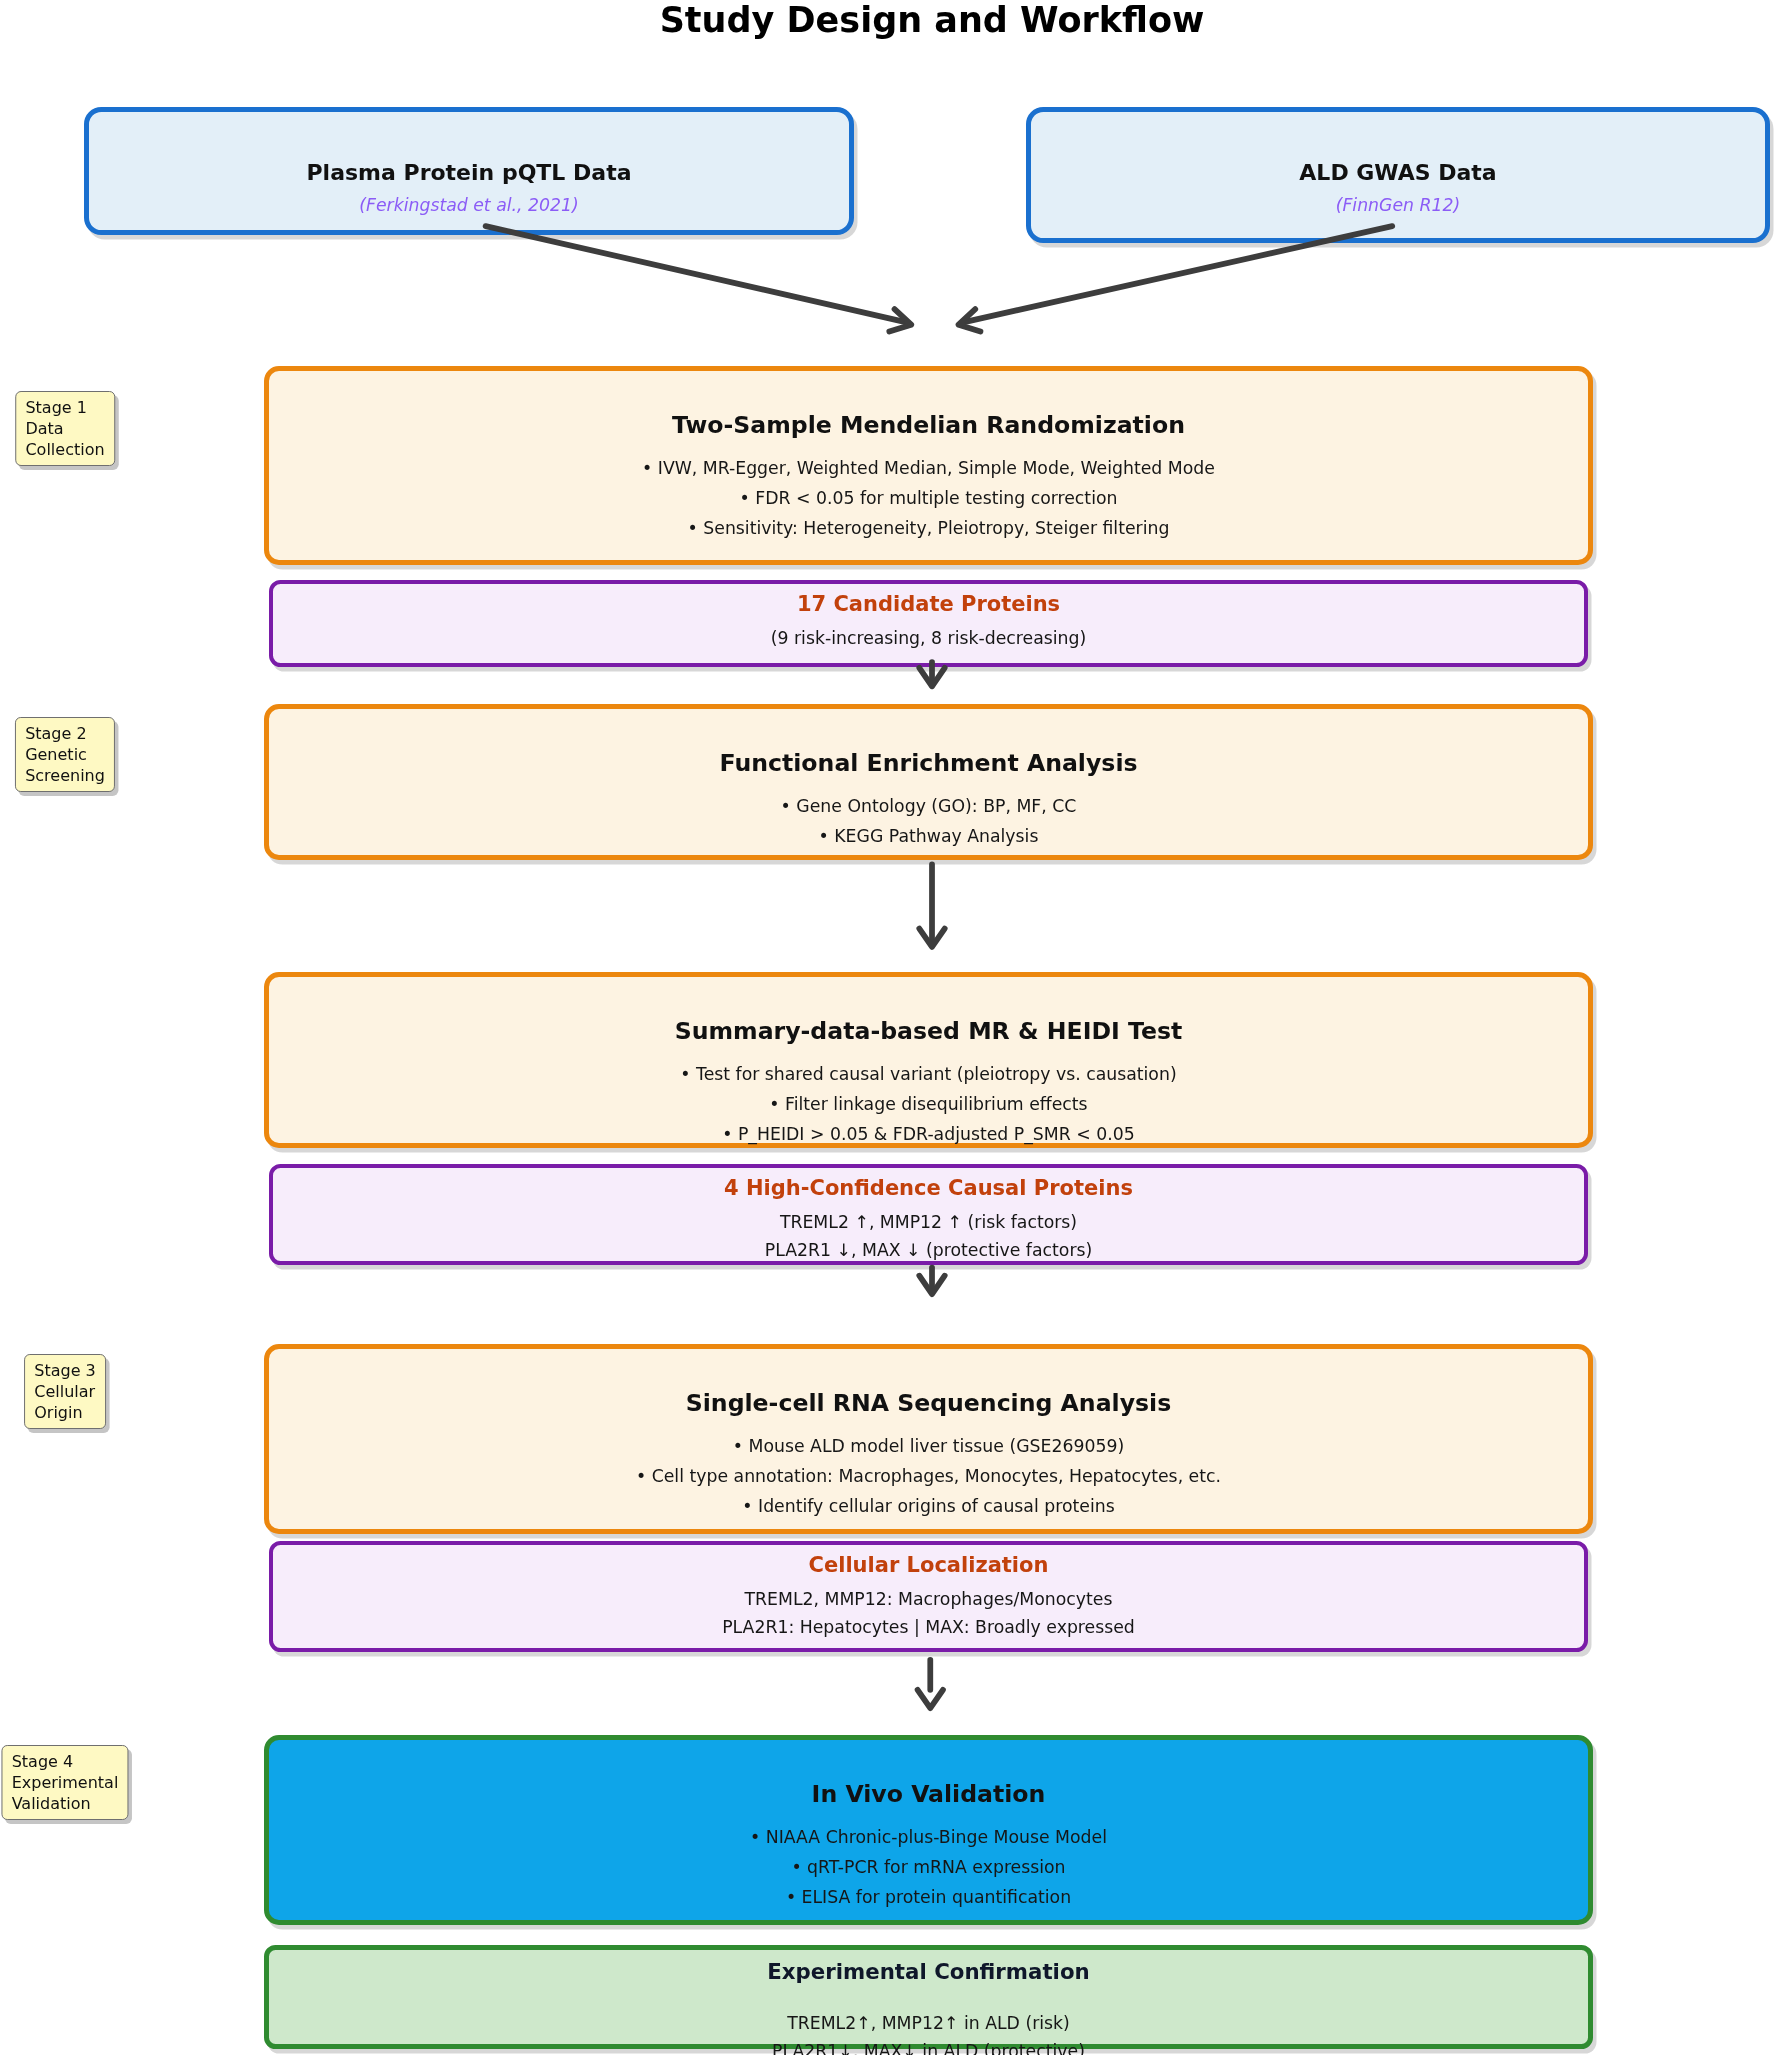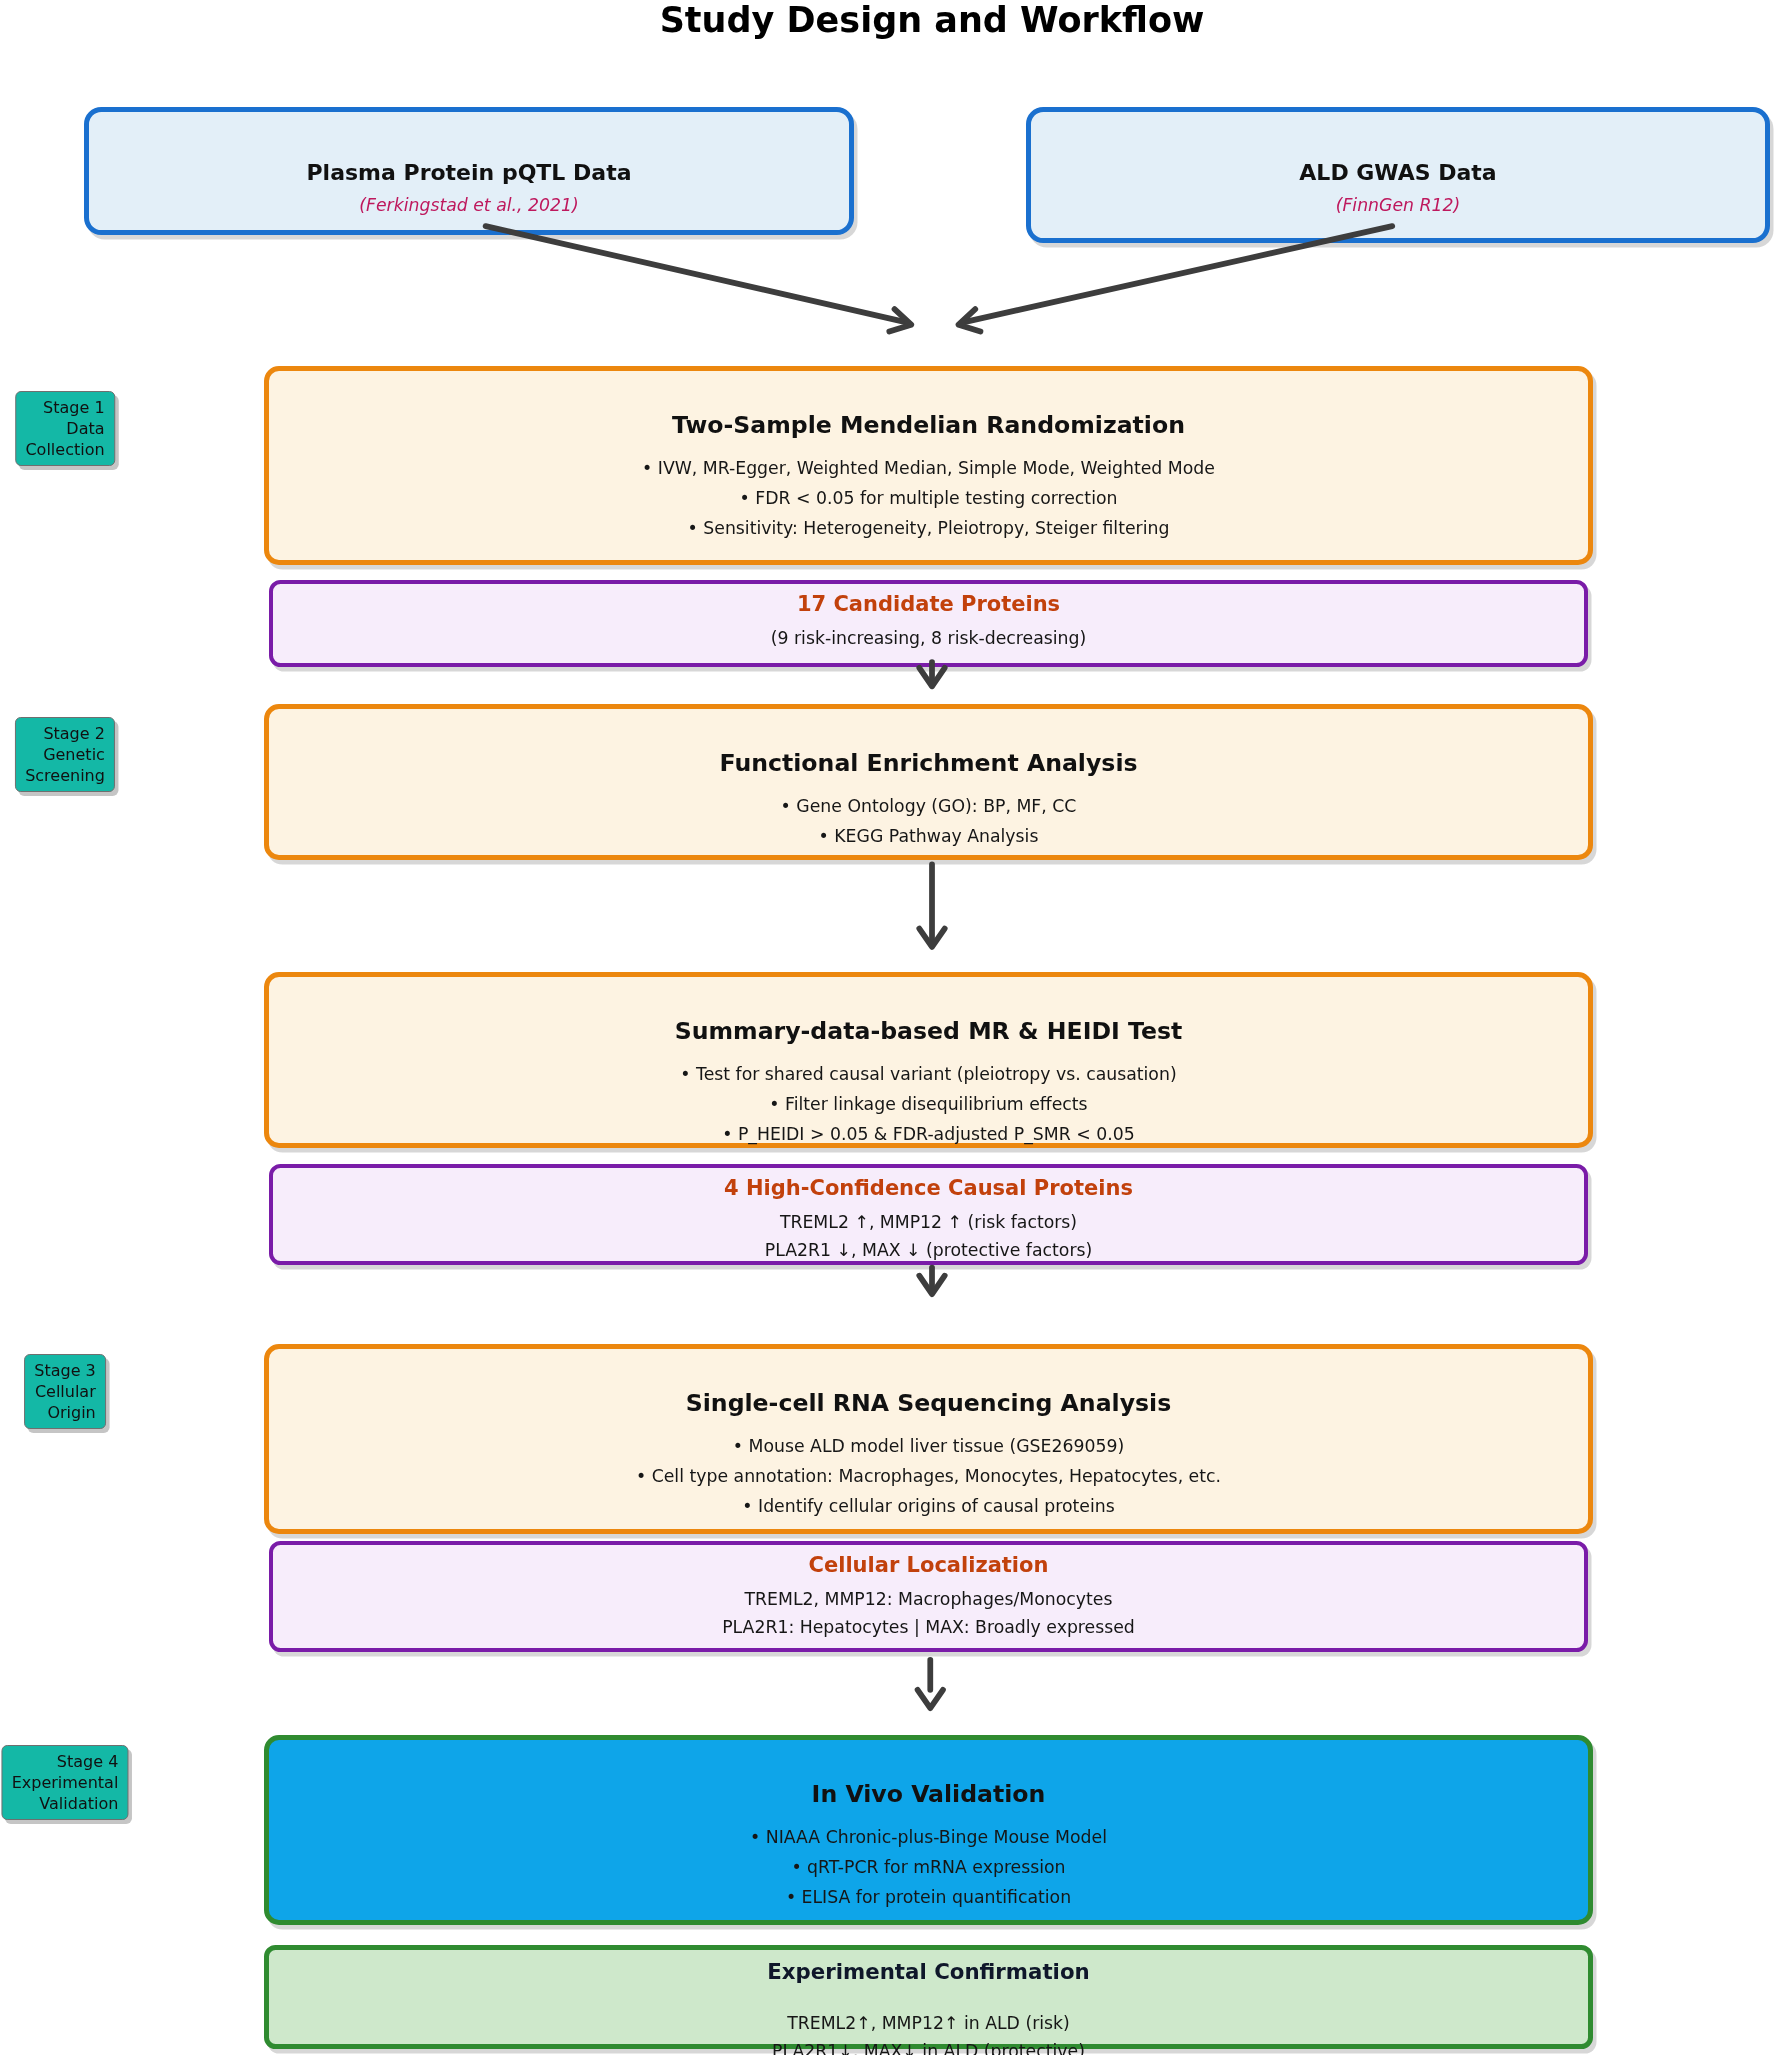--- a/index.html
+++ b/index.html
@@ -8,36 +8,36 @@
 
   .title{position:absolute;left:932px;top:0px;transform:translateX(-50%);
          font-size:35px;font-weight:bold;color:#000;white-space:nowrap;}
 
   .box{position:absolute;box-sizing:border-box;display:flex;flex-direction:column;
        align-items:center;text-align:center;border-radius:15px;
        box-shadow:3.5px 4.6px 0 rgba(150,150,150,0.38);}
 
   .box.blue{background:#e3eff8;border:5.2px solid #1a70cf;border-radius:17.3px;padding-top:48px;}
   .h-blue{font-size:22px;font-weight:bold;color:#111;margin-bottom:10.4px;white-space:nowrap;}
-  .sub-italic{font-size:17.3px;font-style:italic;color:#be185d;white-space:nowrap;}
+  .sub-italic{font-size:17.3px;font-style:italic;color:#8b5cf6;white-space:nowrap;}
 
   .box.process{background:#fdf3e2;border:5.2px solid #ec870e;padding-top:40px;}
   .box.green-process{background:#0ea5e9;border:5.2px solid #2f8b30;}
   .h-process{font-size:23.6px;font-weight:bold;color:#111;margin-bottom:15px;white-space:nowrap;}
   .bullet{font-size:17.3px;line-height:1.26;color:#161616;margin:4px 0;white-space:nowrap;}
 
   .box.result{background:#f7edfb;border:4.6px solid #7a1ca8;border-radius:11.5px;padding-top:8px;}
   .box.green-result{background:#cee8cb;border:5.2px solid #2f8b30;border-radius:11.5px;padding-top:9.2px;}
   .h-result{font-size:21px;font-weight:bold;color:#c2410c;margin-bottom:8px;white-space:nowrap;}
   .h-green{font-size:21.3px;font-weight:bold;color:#0f172a;margin-bottom:25px;white-space:nowrap;}
   .rline{font-size:17.3px;line-height:1.26;color:#161616;margin:3.5px 0;white-space:nowrap;}
 
   .stage{position:absolute;left:65px;transform:translateX(-50%);
-         background:#14b8a6;border:1.7px solid #6f6f6f;border-radius:5.8px;
-         padding:4.6px 9.2px;font-size:16px;line-height:1.32;text-align:right;color:#111;
+         background:#fef9c3;border:1.7px solid #6f6f6f;border-radius:5.8px;
+         padding:4.6px 9.2px;font-size:16px;line-height:1.32;text-align:left;color:#111;
          box-shadow:3.5px 4px 0 rgba(140,140,140,0.5);white-space:nowrap;}
 
   svg.arrows{position:absolute;left:0;top:0;z-index:6;pointer-events:none;}
 </style>
 </head>
 <body>
 
 <div>
 
   <div class="title">Study Design and Workflow</div>

